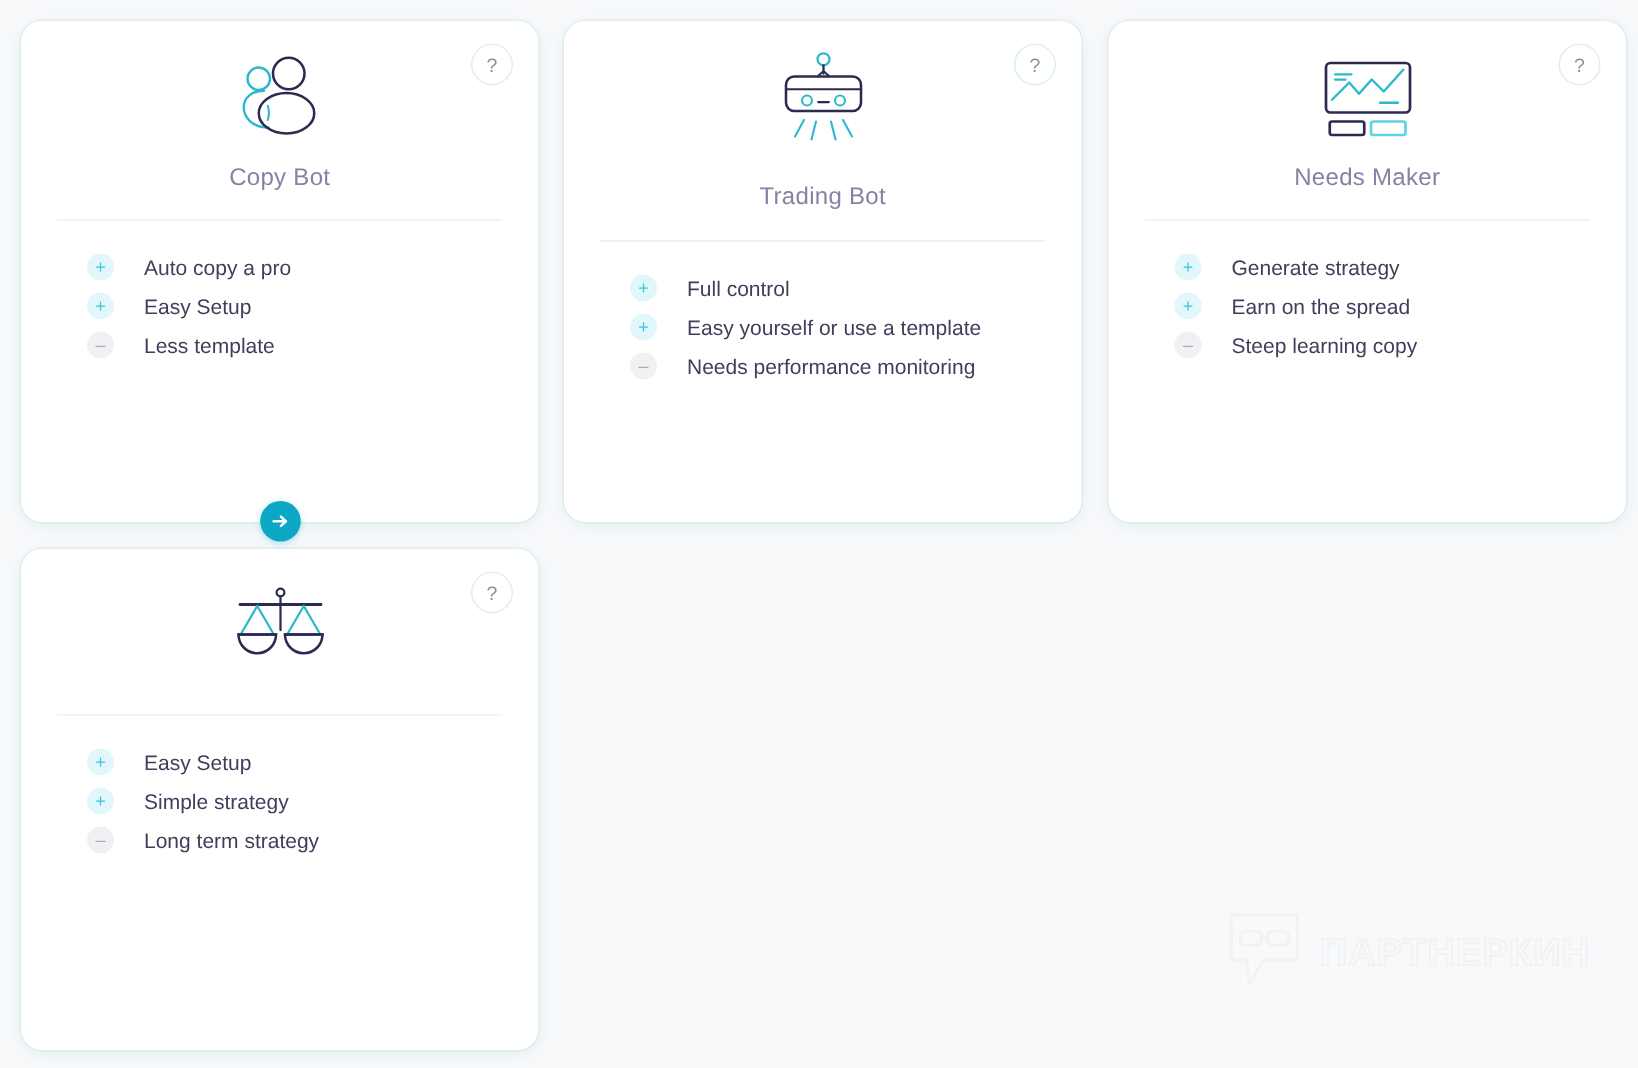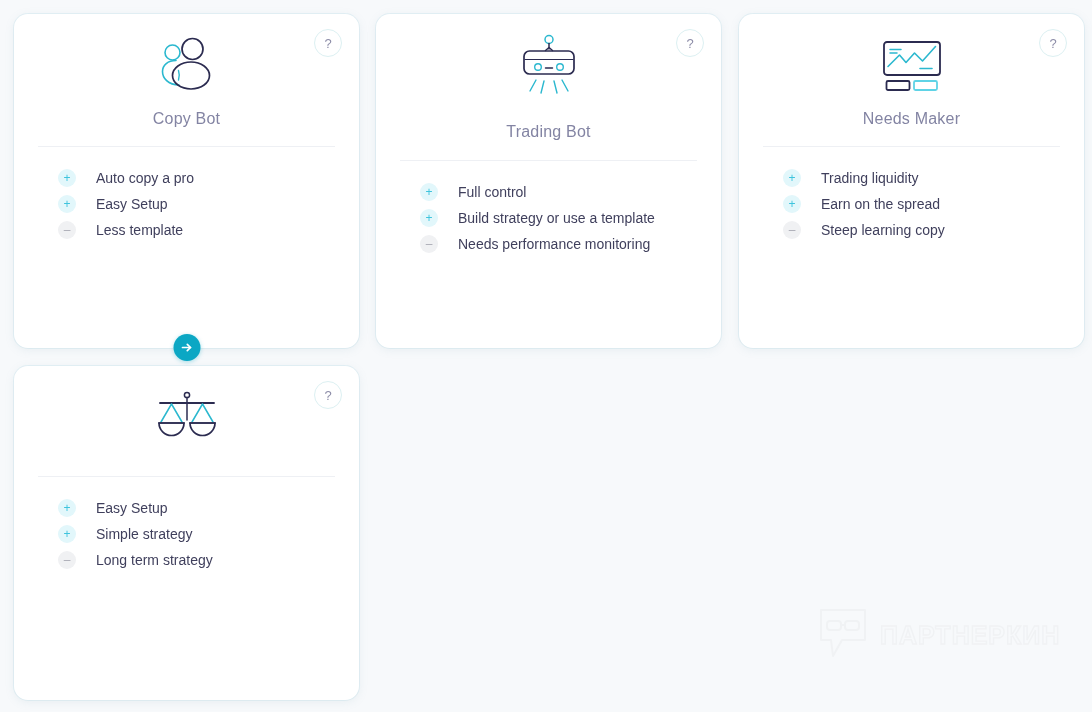--- a/index.html
+++ b/index.html
@@ -247,21 +247,21 @@
     <div class="card-title shifted">Trading Bot</div>
     <div class="divider low"></div>
 
     <ul class="feature-list">
       <li class="feature-item">
         <span class="feature-badge plus">+</span>
         <span class="feature-label">Full control</span>
       </li>
       <li class="feature-item">
         <span class="feature-badge plus">+</span>
-        <span class="feature-label">Build strategy or use a template</span>
+        <span class="feature-label">Easy yourself or use a template</span>
       </li>
       <li class="feature-item">
         <span class="feature-badge minus">–</span>
         <span class="feature-label">Needs performance monitoring</span>
       </li>
     </ul>
   </div>
 
   <div class="card card-3">
     <div class="help-badge">?</div>
@@ -277,21 +277,21 @@
         <rect x="32" y="41" width="23" height="9" rx="1.5" stroke="#5fd3e6" stroke-width="1.8"></rect>
       </svg>
     </div>
 
     <div class="card-title">Needs Maker</div>
     <div class="divider"></div>
 
     <ul class="feature-list">
       <li class="feature-item">
         <span class="feature-badge plus">+</span>
-        <span class="feature-label">Trading liquidity</span>
+        <span class="feature-label">Generate strategy</span>
       </li>
       <li class="feature-item">
         <span class="feature-badge plus">+</span>
         <span class="feature-label">Earn on the spread</span>
       </li>
       <li class="feature-item">
         <span class="feature-badge minus">–</span>
         <span class="feature-label">Steep learning copy</span>
       </li>
     </ul>

